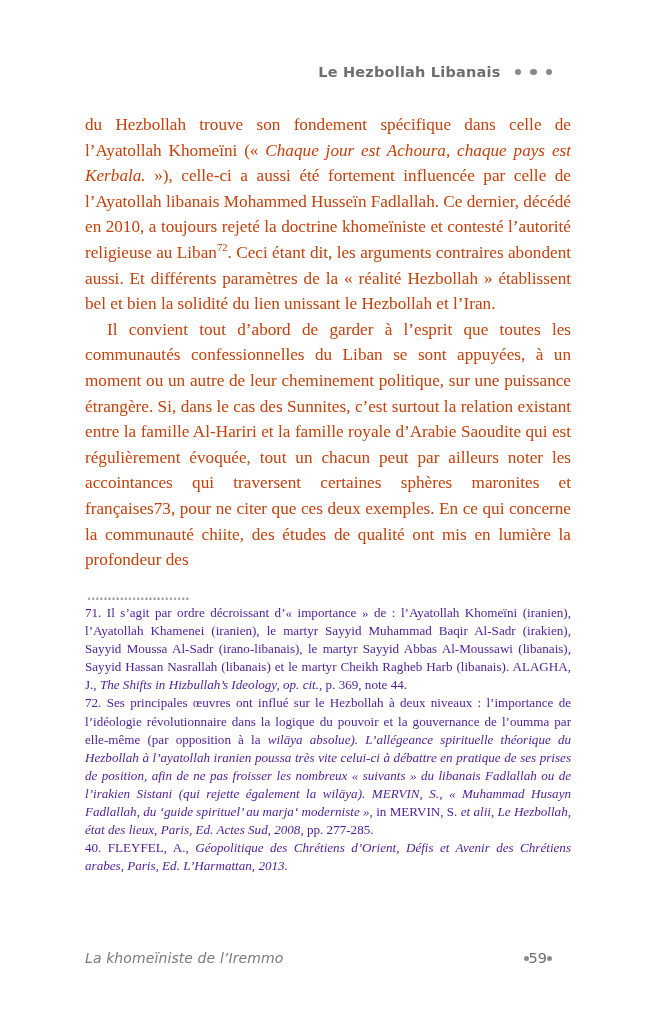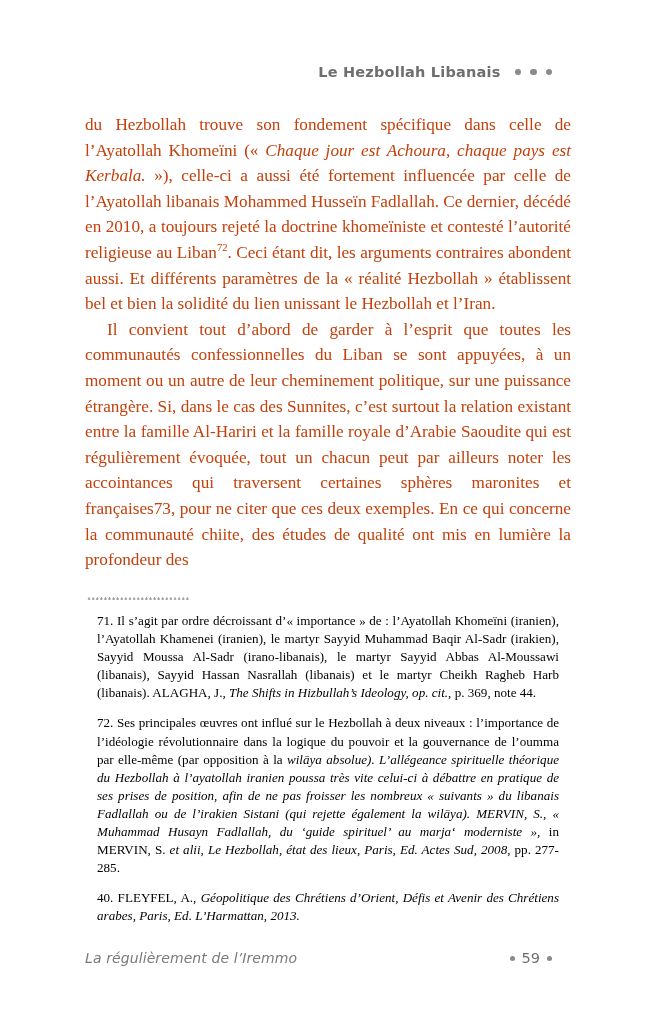--- a/index.html
+++ b/index.html
@@ -88,26 +88,26 @@
   .fn-rule {
     width: 102px;
     height: 8px;
     margin: 0 0 4px 2px;
     background-image: radial-gradient(#9a9a9a 0.8px, transparent 1px);
     background-size: 4.1px 8px;
     background-repeat: repeat-x;
     background-position: 0 3px;
   }
   .fn {
-    margin: 12px;
+    margin: 0;
     font-size: 13.1px;
     line-height: 18.1px;
     text-align: justify;
     text-justify: inter-word;
-    color: #000000;
+    color: #4c1d95;
   }
 
   
   .running-foot {
     position: absolute;
     left: 85px;
     right: 62px;
     top: 950px;
     display: flex;
     justify-content: space-between;
@@ -117,21 +117,20 @@
     font-family: "DejaVu Sans", "Liberation Sans", sans-serif;
     font-style: italic;
     font-size: 14px;
     color: #7a7a7a;
     letter-spacing: 0.1px;
     white-space: nowrap;
   }
   .folio {
     display: flex;
     align-items: center;
-    gap: 7px;
   }
   .folio .dot {
     width: 5px;
     height: 5px;
     border-radius: 50%;
     background: #8a8a8a;
     display: block;
   }
   .folio-num {
     font-family: "DejaVu Sans", "Liberation Sans", sans-serif;
@@ -164,21 +163,21 @@
     <div class="fn-rule"></div>
 
     <p class="fn"><span>71. Il s’agit par ordre décroissant d’« importance » de : l’Ayatollah Khomeïni (iranien), l’Ayatollah Khamenei (iranien), le martyr Sayyid Muhammad Baqir Al-Sadr (irakien), Sayyid Moussa Al-Sadr (irano-libanais), le martyr Sayyid Abbas Al-Moussawi (libanais), Sayyid Hassan Nasrallah (libanais) et le martyr Cheikh Ragheb Harb (libanais). ALAGHA, J., </span><i>The Shifts in Hizbullah’s Ideology, op. cit.</i><span>, p. 369, note 44.</span></p>
 
     <p class="fn"><span>72. Ses principales œuvres ont influé sur le Hezbollah à deux niveaux : l’importance de l’idéologie révolutionnaire dans la logique du pouvoir et la gouvernance de l’oumma par elle-même (par opposition à la </span><i>wilāya absolue).</i><i> L’allégeance spirituelle théorique du Hezbollah à l’ayatollah iranien poussa très vite celui-ci à débattre en pratique de ses prises de position, afin de ne pas froisser les nombreux « suivants » du libanais Fadlallah ou de l’irakien Sistani (qui rejette également la wilāya). MERVIN, S., « Muhammad Husayn Fadlallah, du ‘guide spirituel’ au marja‘ moderniste »,</i><span> in MERVIN, S. </span><i>et alii, Le Hezbollah, état des lieux, Paris, Ed. Actes Sud, 2008</i><span>, pp. 277-285.</span></p>
 
     <p class="fn"><span>40. FLEYFEL, A., </span><i>Géopolitique des Chrétiens d’Orient, Défis et Avenir des Chrétiens arabes, Paris, Ed. L’Harmattan, 2013.</i></p>
   </div>
 
   <div class="running-foot">
-    <span class="foot-title">La régulièrement de l’Iremmo</span>
+    <span class="foot-title">La khomeïniste de l’Iremmo</span>
     <span class="folio">
       <span class="dot"></span>
       <span class="folio-num">59</span>
       <span class="dot"></span>
     </span>
   </div>
 
 </div>
 
 </body></html>

